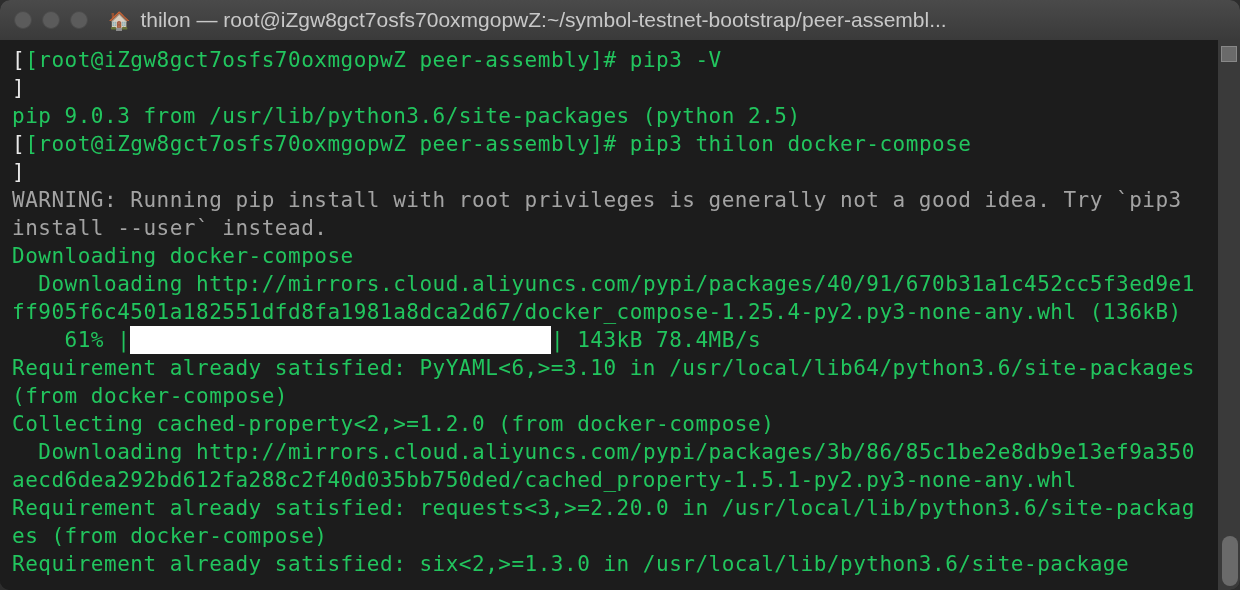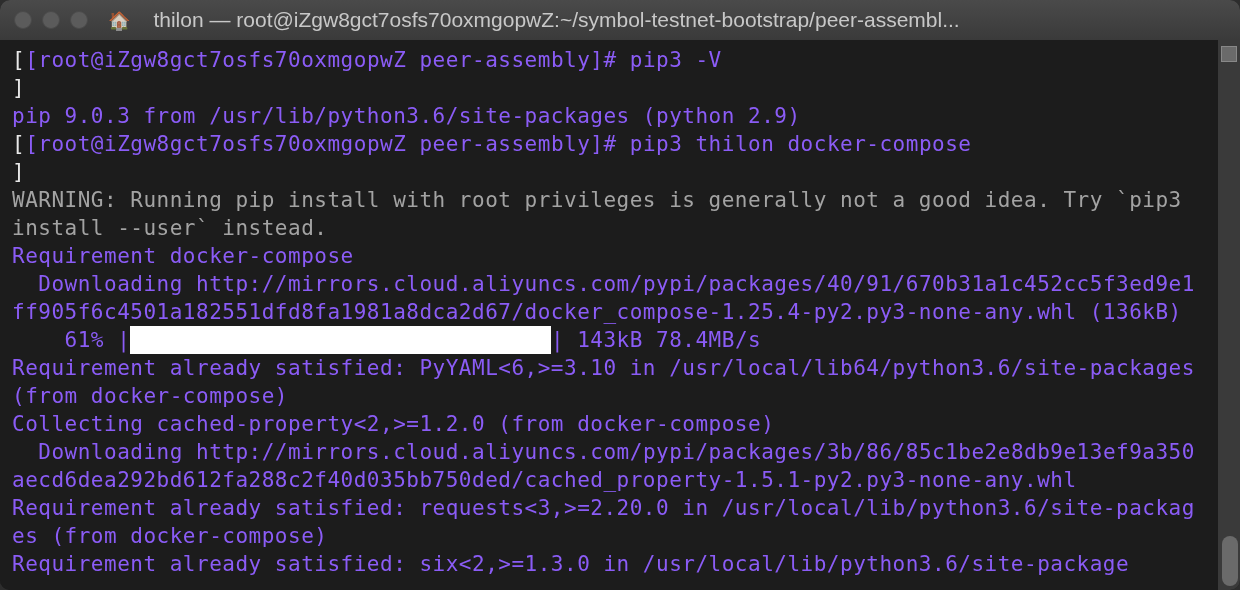--- a/index.html
+++ b/index.html
@@ -38,21 +38,20 @@
     }
     .home-icon { font-size: 18px; opacity: 0.8; }
     .title-text {
       flex: 1;
       overflow: hidden;
       text-overflow: ellipsis;
       white-space: nowrap;
       font-family: -apple-system, "Helvetica Neue", Arial, sans-serif;
       font-size: 21px;
       color: #c8c8c8;
-      margin-left: 13px;
     }
     .body {
       flex: 1;
       position: relative;
       display: flex;
     }
     .terminal {
       flex: 1;
       background: #1c1c1c;
       color: #e8e8e8;
@@ -79,21 +78,21 @@
     .scrollbar-thumb {
       position: absolute;
       right: 2px;
       bottom: 4px;
       width: 16px;
       height: 50px;
       background: #6a6a6a;
       border-radius: 8px;
     }
     .c-yellow { color: #a3a3a3; }
-    .c-white  { color: #8b5cf6; }
+    .c-white  { color: #22c55e; }
     .c-dim    { color: #e8e8e8; }
     .progress-bar-fill {
       background: #ffffff;
       color: #ffffff;
       display: inline-block;
     }
   </style>
 </head>
 <body>
 
@@ -103,24 +102,24 @@
       <div class="tlight"></div>
       <div class="tlight"></div>
       <div class="tlight"></div>
     </div>
     <span class="home-icon">🏠</span>
     <span class="title-text">thilon — root@iZgw8gct7osfs70oxmgopwZ:~/symbol-testnet-bootstrap/peer-assembl...</span>
   </div>
 
   <div class="body">
     <div class="terminal"><span class="c-dim">[</span><span class="c-white">[root@iZgw8gct7osfs70oxmgopwZ peer-assembly]# </span><span class="c-white">pip3 -V</span>                                        <span class="c-dim">]</span>
-<span class="c-white">pip 9.0.3 from /usr/lib/python3.6/site-packages (python 2.9)</span>
+<span class="c-white">pip 9.0.3 from /usr/lib/python3.6/site-packages (python 2.5)</span>
 <span class="c-dim">[</span><span class="c-white">[root@iZgw8gct7osfs70oxmgopwZ peer-assembly]# </span><span class="c-white">pip3 thilon docker-compose</span>                    <span class="c-dim">]</span>
 <span class="c-yellow">WARNING: Running pip install with root privileges is generally not a good idea. Try `pip3 install --user` instead.</span>
-<span class="c-white">Requirement docker-compose</span>
+<span class="c-white">Downloading docker-compose</span>
 <span class="c-white">  Downloading http://mirrors.cloud.aliyuncs.com/pypi/packages/40/91/670b31a1c452cc5f3ed9e1ff905f6c4501a182551dfd8fa1981a8dca2d67/docker_compose-1.25.4-py2.py3-none-any.whl (136kB)</span>
 <span class="c-white">    61% |</span><span class="progress-bar-fill">████████████████████████████████</span><span class="c-white">| 143kB 78.4MB/s</span>
 <span class="c-white">Requirement already satisfied: PyYAML&lt;6,&gt;=3.10 in /usr/local/lib64/python3.6/site-packages (from docker-compose)</span>
 <span class="c-white">Collecting cached-property&lt;2,&gt;=1.2.0 (from docker-compose)</span>
 <span class="c-white">  Downloading http://mirrors.cloud.aliyuncs.com/pypi/packages/3b/86/85c1be2e8db9e13ef9a350aecd6dea292bd612fa288c2f40d035bb750ded/cached_property-1.5.1-py2.py3-none-any.whl</span>
 <span class="c-white">Requirement already satisfied: requests&lt;3,&gt;=2.20.0 in /usr/local/lib/python3.6/site-packages (from docker-compose)</span>
 <span class="c-white">Requirement already satisfied: six&lt;2,&gt;=1.3.0 in /usr/local/lib/python3.6/site-package</span></div>
 
     <div class="side">
       <div class="side-box"></div>

